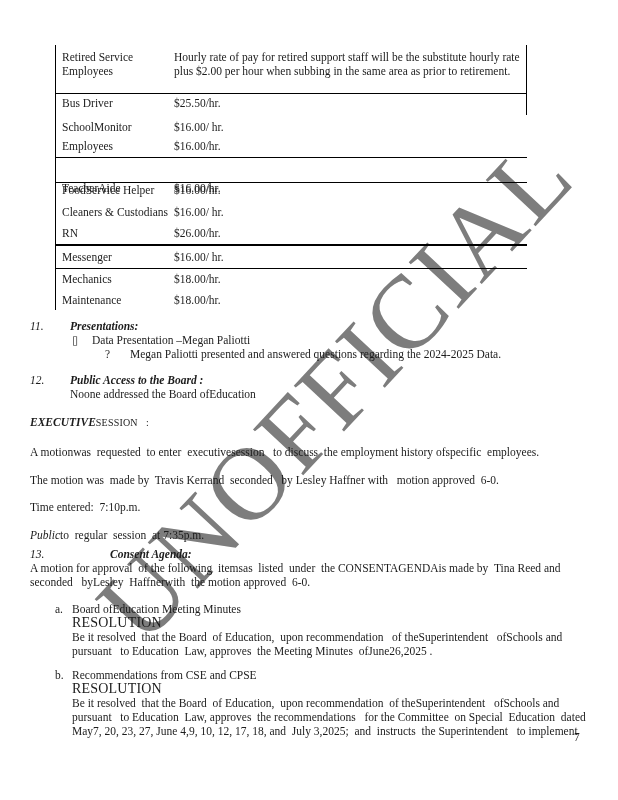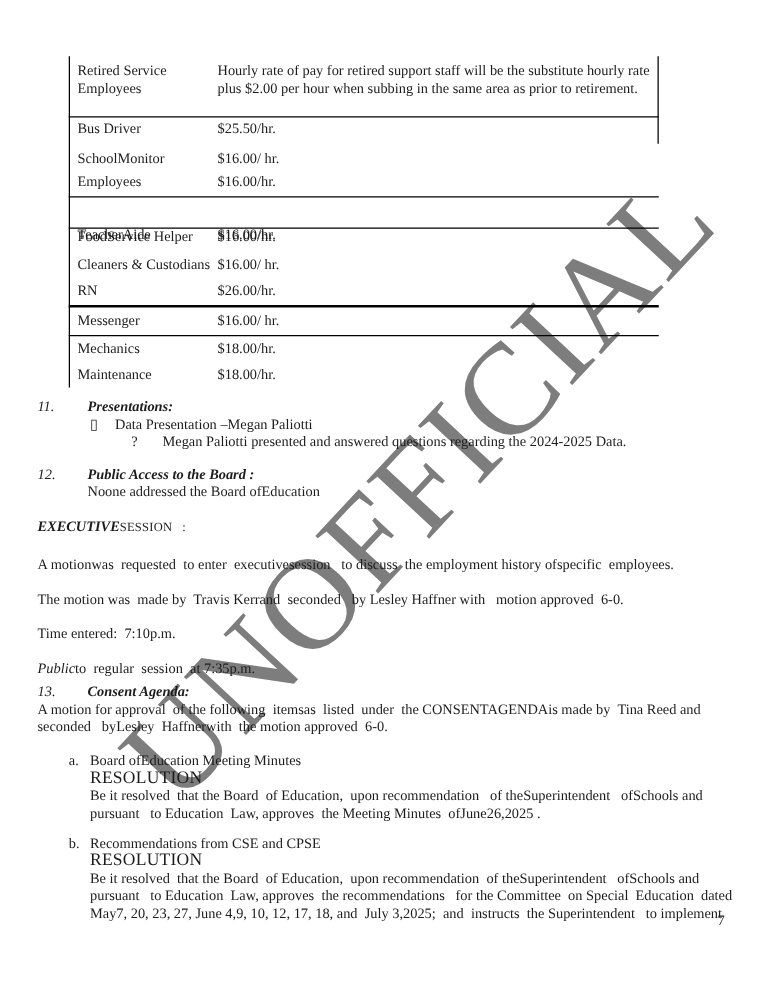--- a/index.html
+++ b/index.html
@@ -51,21 +51,21 @@
   .item-title{font-weight:bold;font-style:italic;}
   .bullet-line{display:flex;margin-left:42px;}
   .bullet-marker{width:20px;flex:0 0 20px;}
   .sub-line{display:flex;margin-left:75px;}
   .sub-marker{width:25px;flex:0 0 25px;}
   .indent-40{margin-left:40px;}
   .exec-heading{margin-top:14px;font-weight:bold;font-style:italic;}
   .smallcaps{font-weight:normal;font-style:normal;font-size:10px;letter-spacing:.2px;}
   .para{margin-top:14px;white-space:pre-wrap;}
   .p-tight{margin-top:13px;}
-  .h13{margin-top:5px;}
+  .h13{margin-top:5px;gap:40px;}
   .consent-para{margin-top:0;white-space:pre-wrap;}
   .letter-item{display:flex;margin-left:25px;}
   .letter{width:17px;flex:0 0 17px;}
   .letter-body{width:520px;}
   .resolution{font-size:14px;letter-spacing:.2px;}
   .sub-body{white-space:pre-wrap;}
   .mt13{margin-top:13px;}
   .mt10{margin-top:10px;}
   .it{font-style:italic;}
   .pagenum{position:absolute;left:574px;top:730px;}

